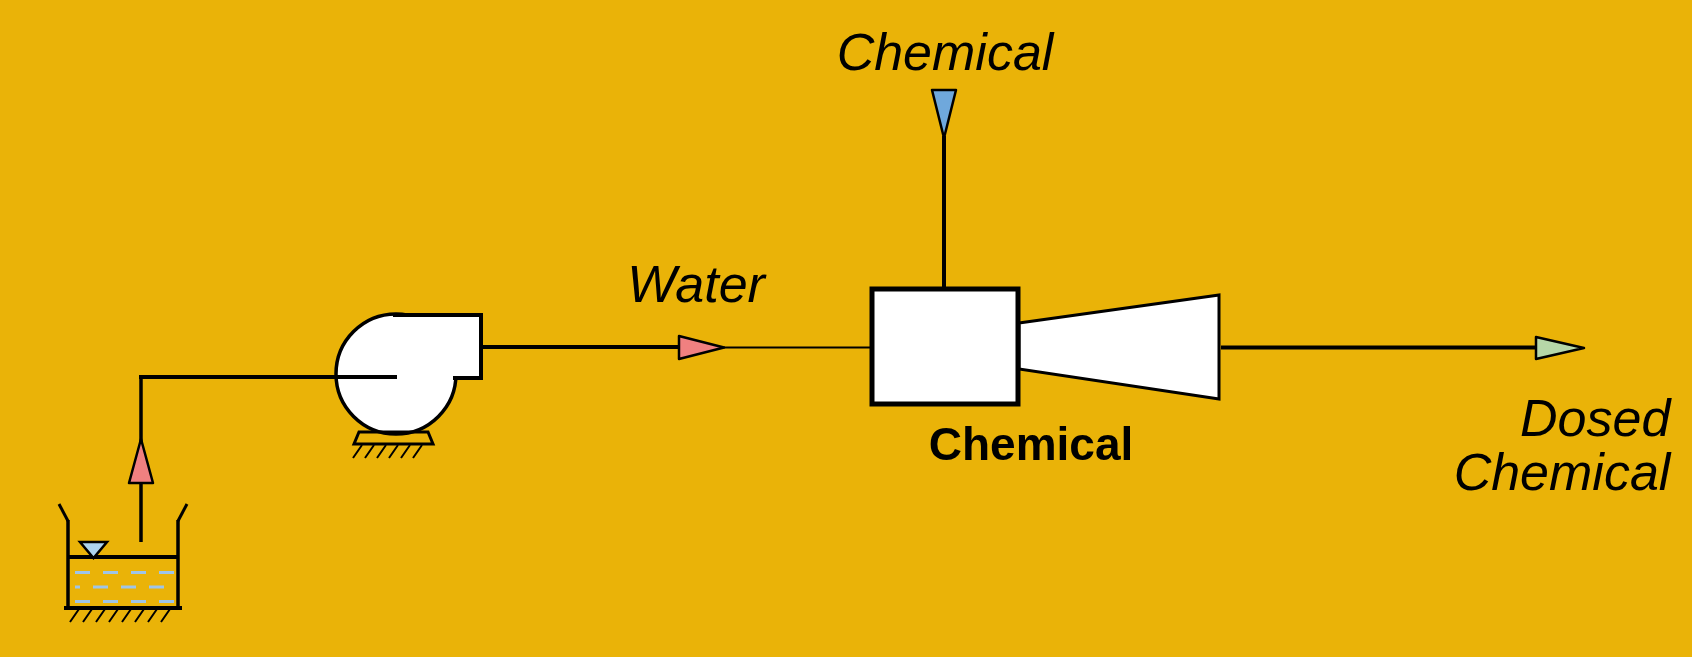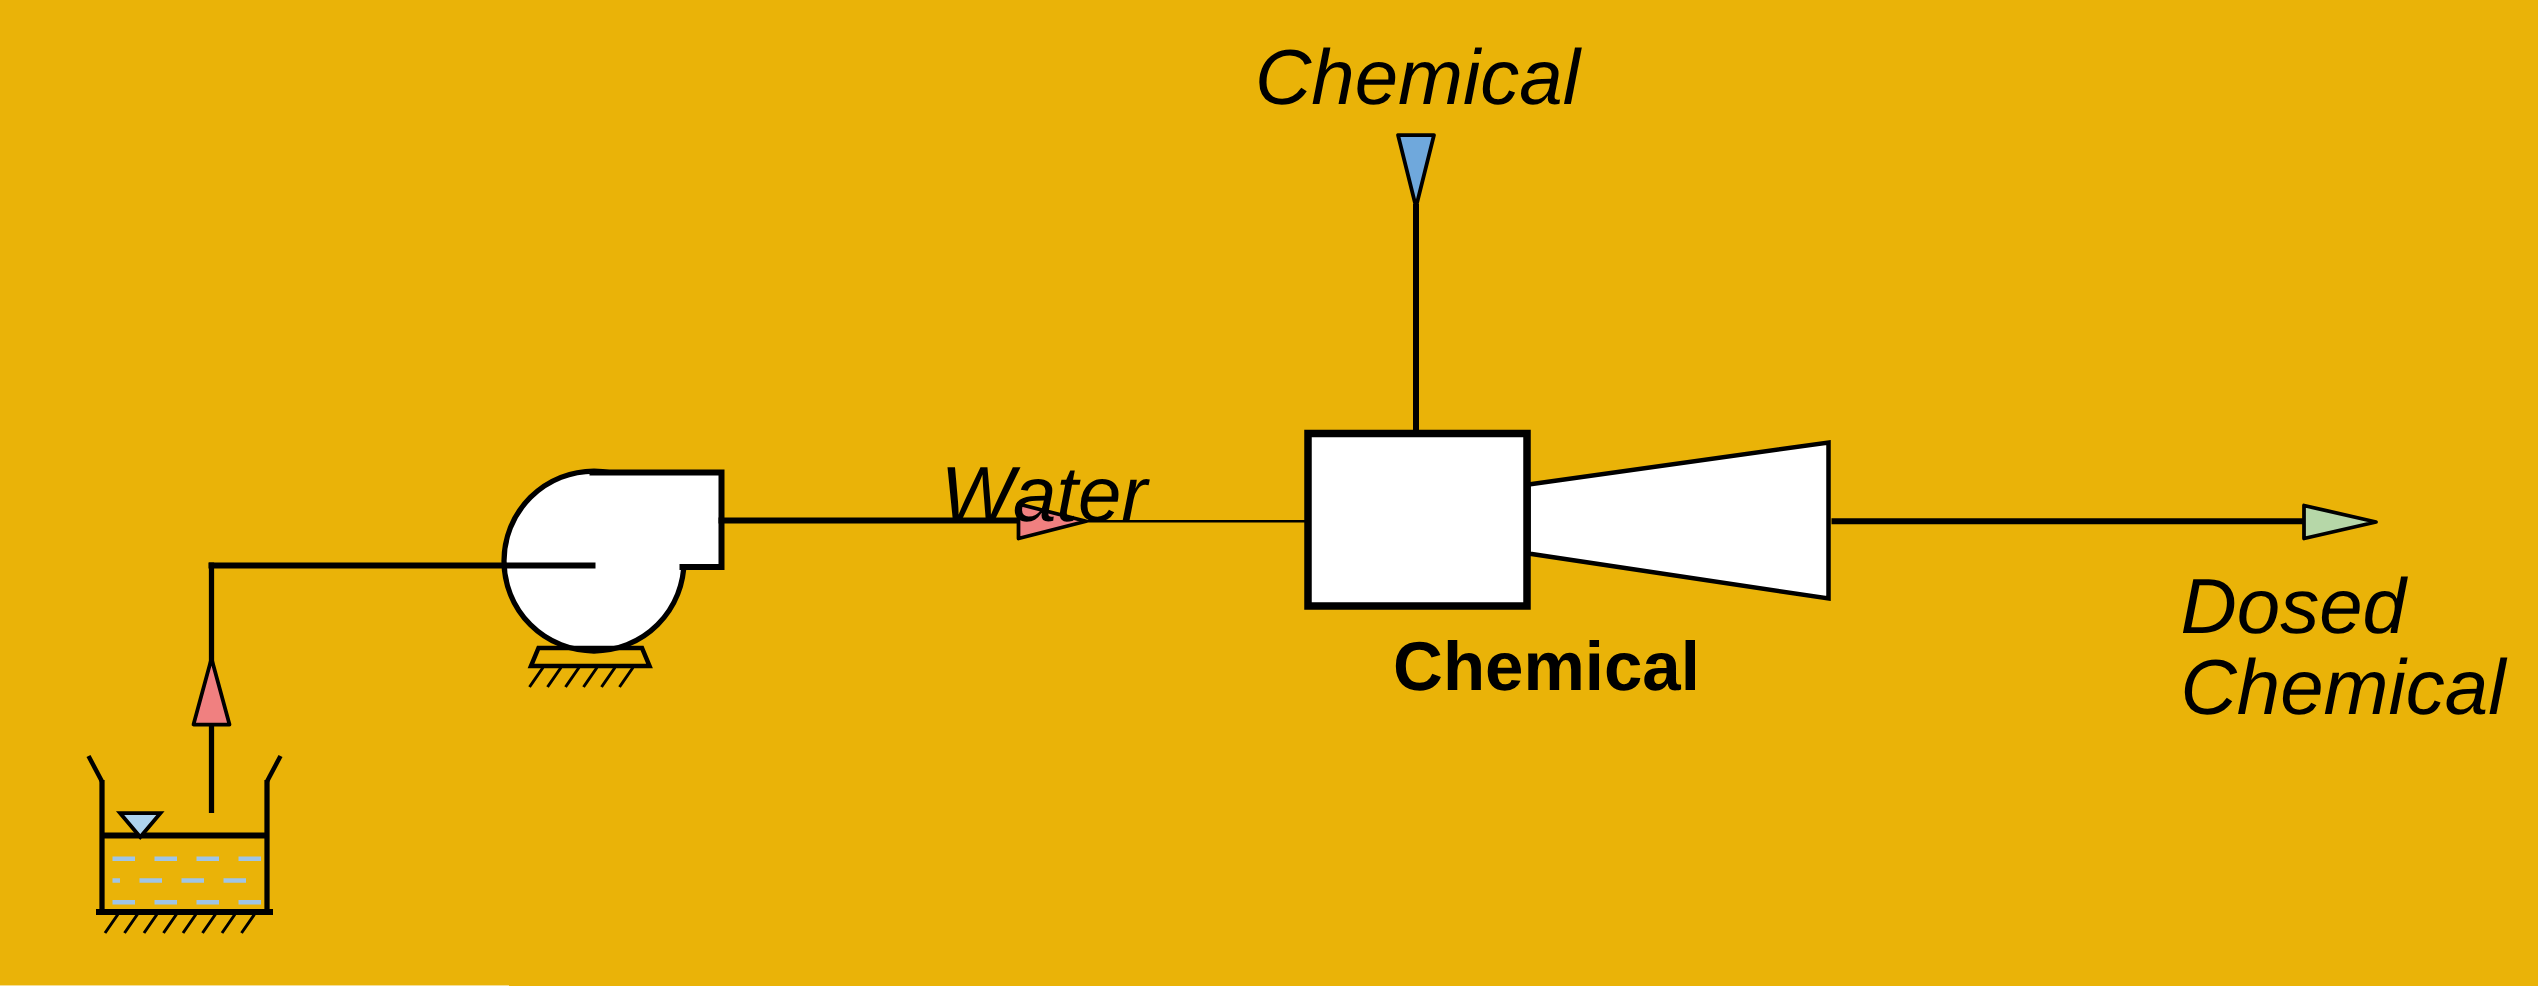--- a/index.html
+++ b/index.html
@@ -29,22 +29,23 @@
   }
   .lbl-italic {
     font-style: italic;
     font-size: 52px;
   }
   .lbl-bold {
     font-weight: bold;
     font-size: 46px;
   }
   .lbl-dosed {
-    text-align: left;
+    text-align: right;
     line-height: 54px;
+    margin-top: 13px;
   }
   
   .ln   { stroke: #000000; fill: none; }
   .shape{ stroke: #000000; }
 </style>
 </head>
 <body>
 
 <div class="canvas">
 
@@ -90,21 +91,21 @@
       <polygon class="shape" points="1019,323 1219,295 1219,399 1019,369" fill="#ffffff" stroke-width="3"></polygon>
       <rect class="shape" x="872" y="289" width="146" height="115" fill="#ffffff" stroke-width="5"></rect>
     </g>
 
     <line class="ln" x1="1221" y1="347.5" x2="1537" y2="347.5" stroke-width="4"></line>
     <polygon class="shape" points="1536,337 1536,359 1584,348" stroke-width="2.5" stroke-linejoin="round" fill="#b6d7a8"></polygon>
   </svg>
 
   <div class="lbl lbl-italic" style="left:945px; top:24px;">Chemical</div>
 
-  <div class="lbl lbl-italic" style="left:696px; top:256px;margin-top:46px;">Water</div>
+  <div class="lbl lbl-italic" style="left:696px; top:256px;">Water</div>
 
 
   <div class="lbl lbl-bold" style="left:1031px; top:420px;">Chemical</div>
 
   <div class="lbl lbl-italic lbl-dosed" style="left:1562px; top:378px;">
     <div>Dosed</div>
     <div>Chemical</div>
   </div>
 
 </div>

